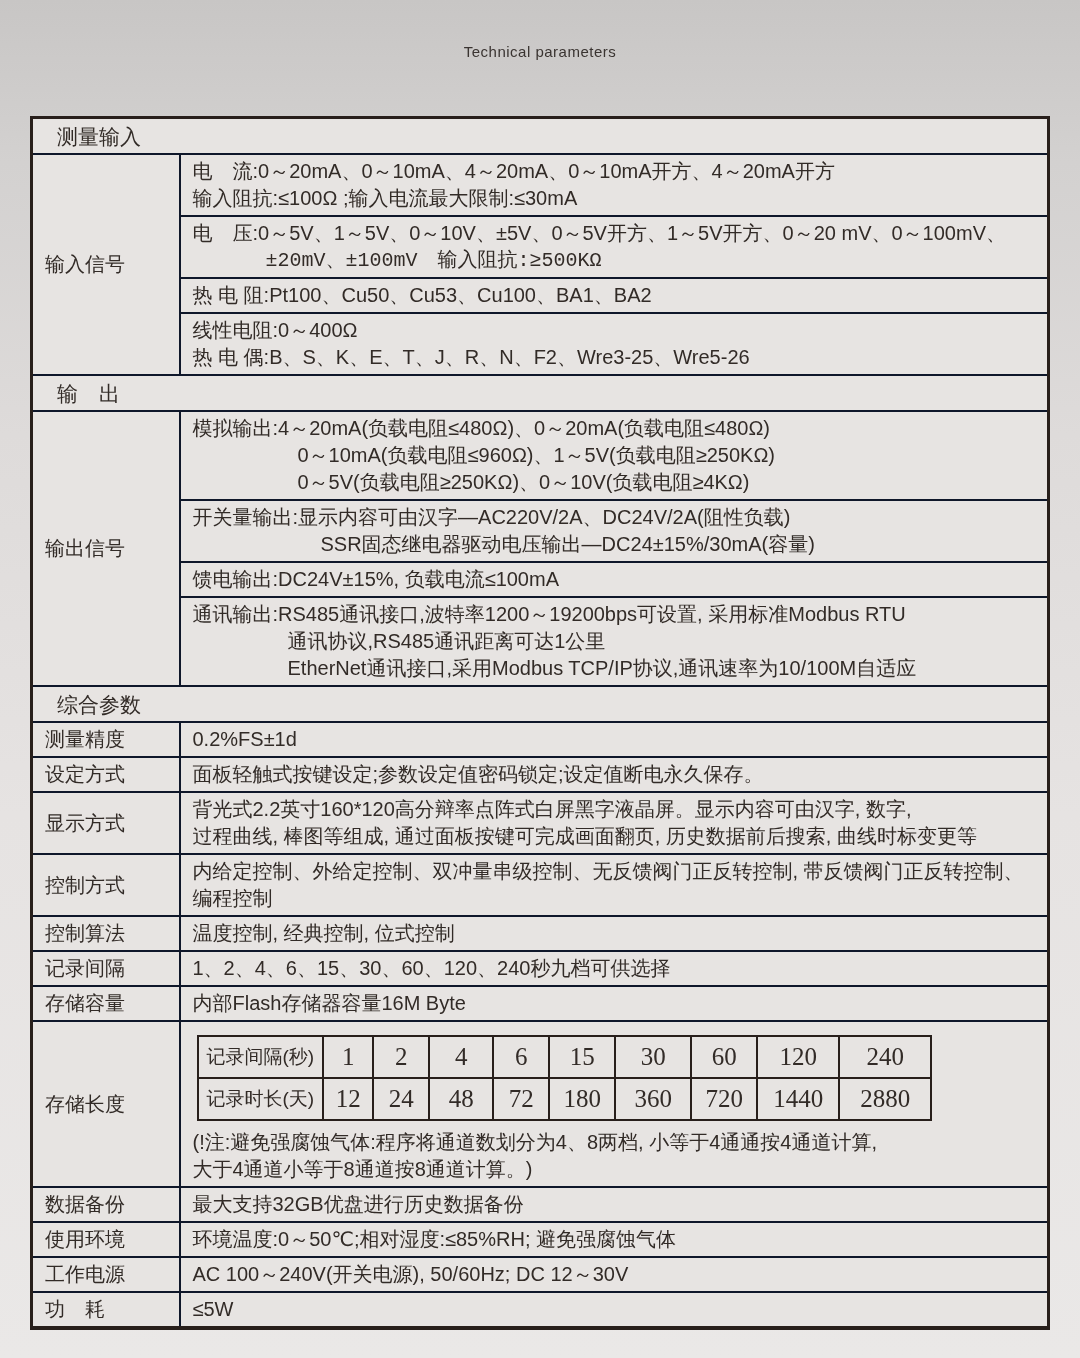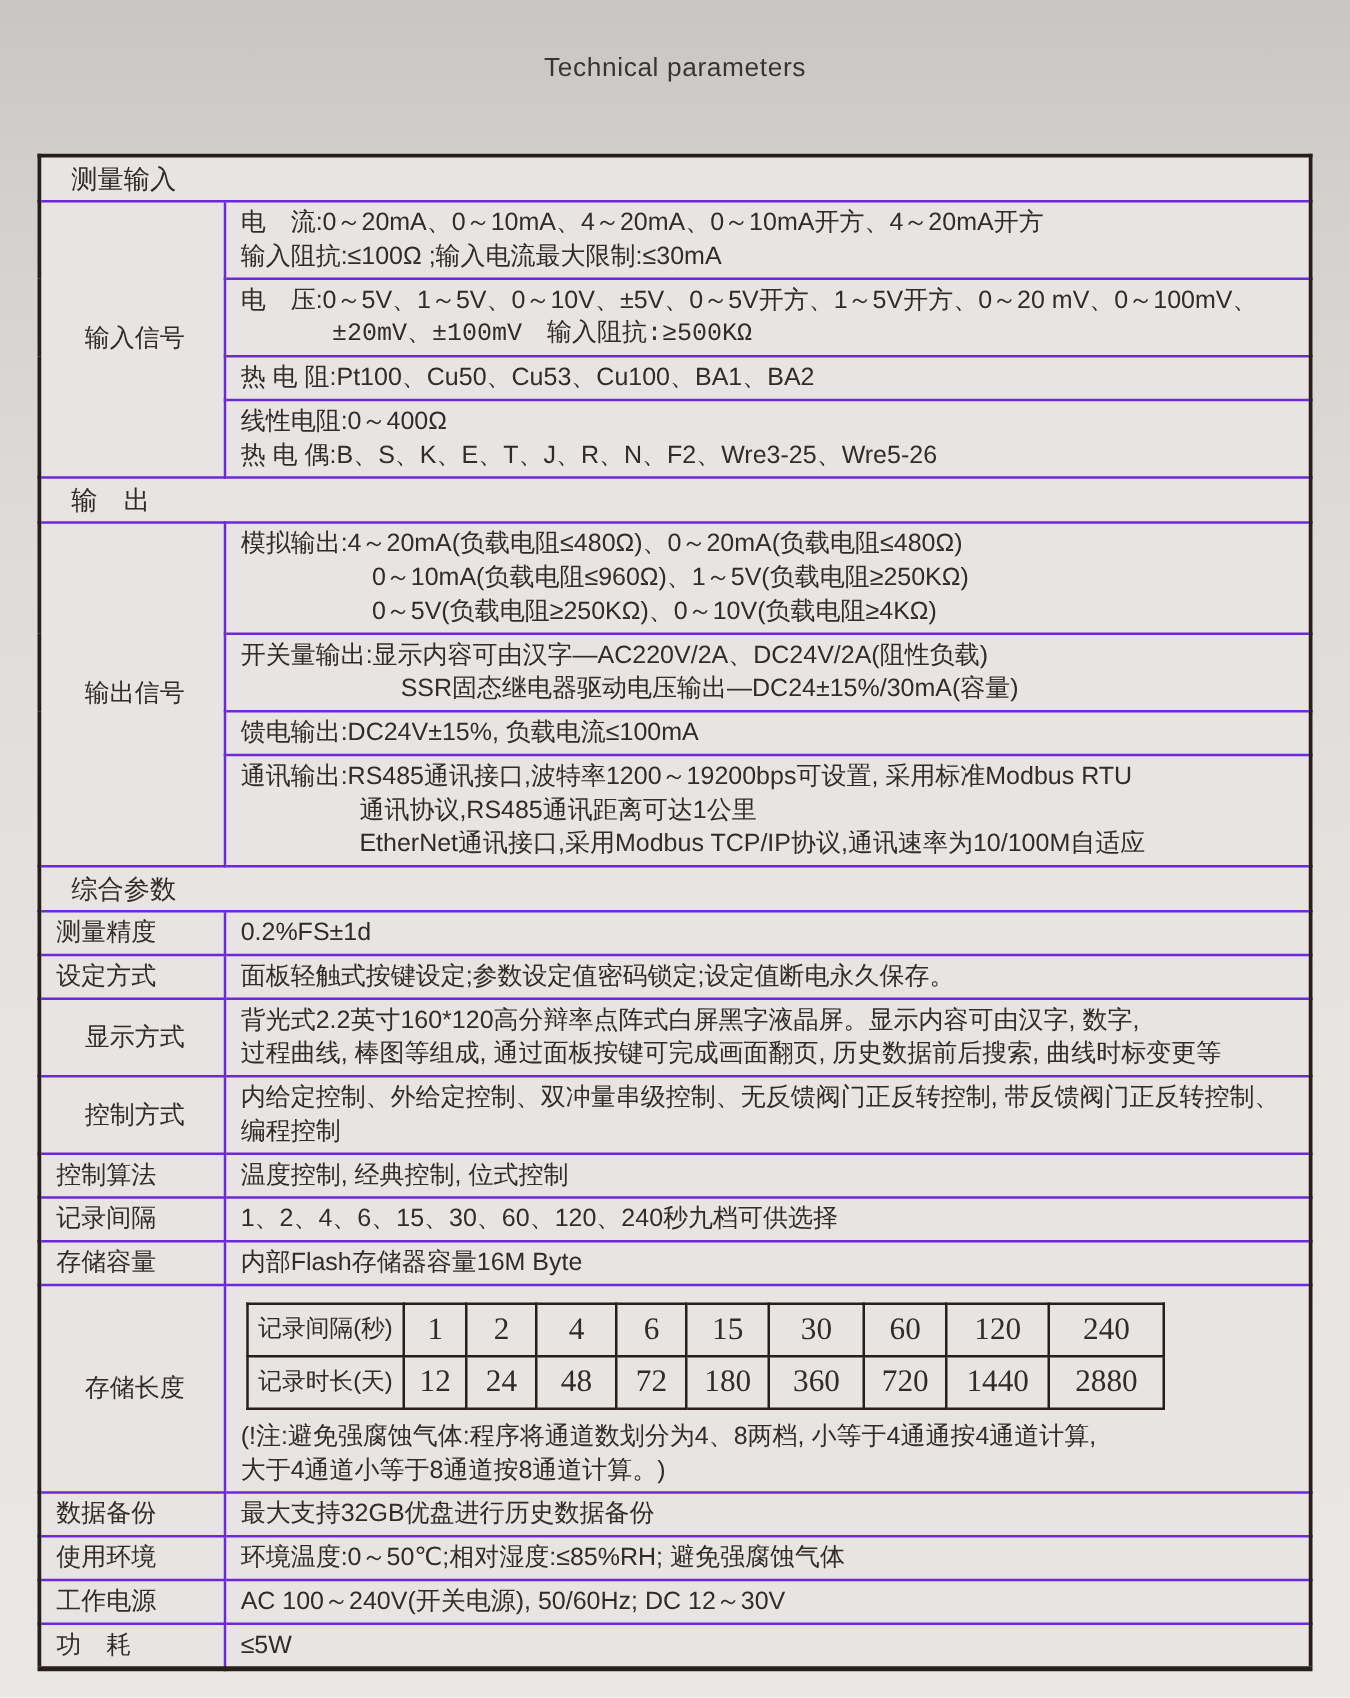--- a/index.html
+++ b/index.html
@@ -8,36 +8,36 @@
     background:linear-gradient(180deg,#c8c6c5 0%,#d3d1d0 12%,#dedbda 32%,#e6e3e2 60%,#eae8e7 100%);
     font-family:"Liberation Sans","DejaVu Sans",sans-serif;
     color:#322b27;overflow:hidden;
   }
   .hero{padding-top:40px;}
   .title{
     text-align:center;font-size:48px;font-weight:900;letter-spacing:3px;
     color:#201a17;line-height:52px;
   }
   .subtitle{
-    text-align:center;font-size:21px;color:#3a3431;margin-top:3px;letter-spacing:0.5px;
+    text-align:center;font-size:15px;color:#3a3431;margin-top:3px;letter-spacing:0.5px;
   }
   table.spec{
     width:1020px;margin:56px auto 0;border-collapse:collapse;
     background:#e7e4e2;table-layout:fixed;
     border:3px solid #281f1b;border-bottom-width:4px;
   }
   table.spec td{
-    border:2px solid #6d28d9;
+    border:2px solid #0f172a;
     font-size:20px;line-height:27px;
     padding:3px 8px 3px 12px;
     vertical-align:middle;
     white-space:nowrap;overflow:visible;
   }
   td.lbl{padding-left:24px;font-size:21px;}
-  td.top{vertical-align:top;padding-top:5px;text-align:center;}
+  td.top{vertical-align:top;padding-top:5px;}
   tr.sec td{padding-left:24px;font-size:21px;height:28px;}
   .ln{white-space:nowrap;}
   .i73{padding-left:73px;font-family:Liberation Mono, monospace;}
   .i95{padding-left:95px;}
   .i105{padding-left:105px;}
   .i128{padding-left:128px;}
   table.mini{
     border-collapse:collapse;margin:10px 0 8px 4px;
     background:transparent;
   }

